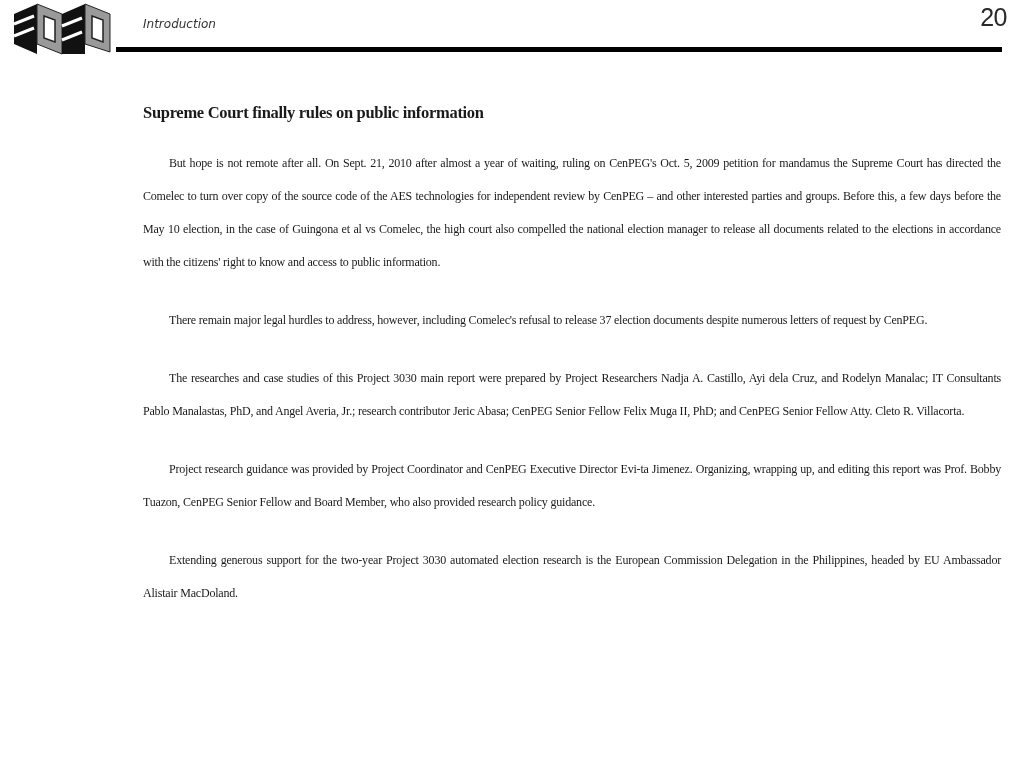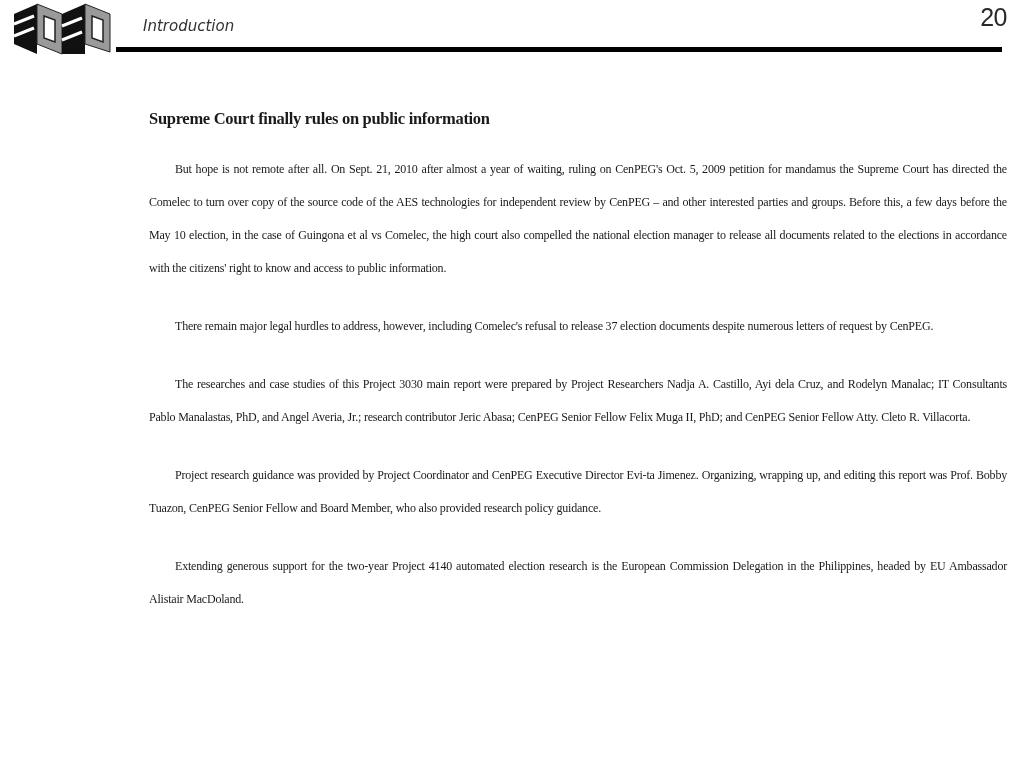--- a/index.html
+++ b/index.html
@@ -21,21 +21,21 @@
       top: 2px;
       width: 100px;
       height: 54px;
     }
     .running-head {
       position: absolute;
       left: 143px;
       top: 17px;
       font-family: "DejaVu Sans", "Liberation Sans", sans-serif;
       font-style: italic;
-      font-size: 15px;
+      font-size: 12px;
       color: #333333;
     }
     .page-number {
       position: absolute;
       right: 15px;
       top: 3px;
       font-family: "Liberation Sans", "DejaVu Sans", sans-serif;
       font-size: 25px;
       color: #2a2a2a;
       letter-spacing: -0.5px;
@@ -43,24 +43,23 @@
     .header-rule {
       position: absolute;
       left: 116px;
       top: 47px;
       width: 886px;
       height: 5px;
       background: #000000;
     }
     .content {
       position: absolute;
-      left: 149px;
+      left: 143px;
       top: 101px;
       width: 858px;
-      margin-top: 6px;
     }
     h2 {
       font-family: "Liberation Serif", "DejaVu Serif", serif;
       font-weight: bold;
       font-size: 16.5px;
       margin: 0;
       line-height: 24px;
       letter-spacing: -0.3px;
     }
     p {
@@ -99,14 +98,14 @@
 <div class="page-number">20</div>
 <div class="header-rule"></div>
 
 <main class="content">
   <h2 class="h-supreme">Supreme Court finally rules on public information</h2>
   <p class="p-gap">But hope is not remote after all. On Sept. 21, 2010 after almost a year of waiting, ruling on CenPEG's Oct. 5, 2009 petition for mandamus the Supreme Court has directed the Comelec to turn over copy of the source code of the AES technologies for independent review by CenPEG – and other interested parties and groups. Before this, a few days before the May 10 election, in the case of Guingona et al vs Comelec, the high court also compelled the national election manager to release all documents related to the elections in accordance with the citizens' right to know and access to public information.</p>
   <p class="p-gap">There remain major legal hurdles to address, however, including Comelec's refusal to release 37 election documents despite numerous letters of request by CenPEG.</p>
   <p class="p-gap">The researches and case studies of this Project 3030 main report were prepared by Project Researchers Nadja A. Castillo, Ayi dela Cruz, and Rodelyn Manalac; IT Consultants Pablo Manalastas, PhD, and Angel Averia, Jr.; research contributor Jeric Abasa; CenPEG Senior Fellow Felix Muga II, PhD; and CenPEG Senior Fellow Atty. Cleto R. Villacorta.</p>
   <p class="p-gap">Project research guidance was provided by Project Coordinator and CenPEG Executive Director Evi-ta Jimenez. Organizing, wrapping up, and editing this report was Prof. Bobby Tuazon, CenPEG Senior Fellow and Board Member, who also provided research policy guidance.</p>
 
-  <p>Extending generous support for the two-year Project 4140 automated election research is the European Commission Delegation in the Philippines, headed by EU Ambassador Alistair MacDoland.</p>
+  <p>Extending generous support for the two-year Project 3030 automated election research is the European Commission Delegation in the Philippines, headed by EU Ambassador Alistair MacDoland.</p>
 </main>
 
 </body></html>

